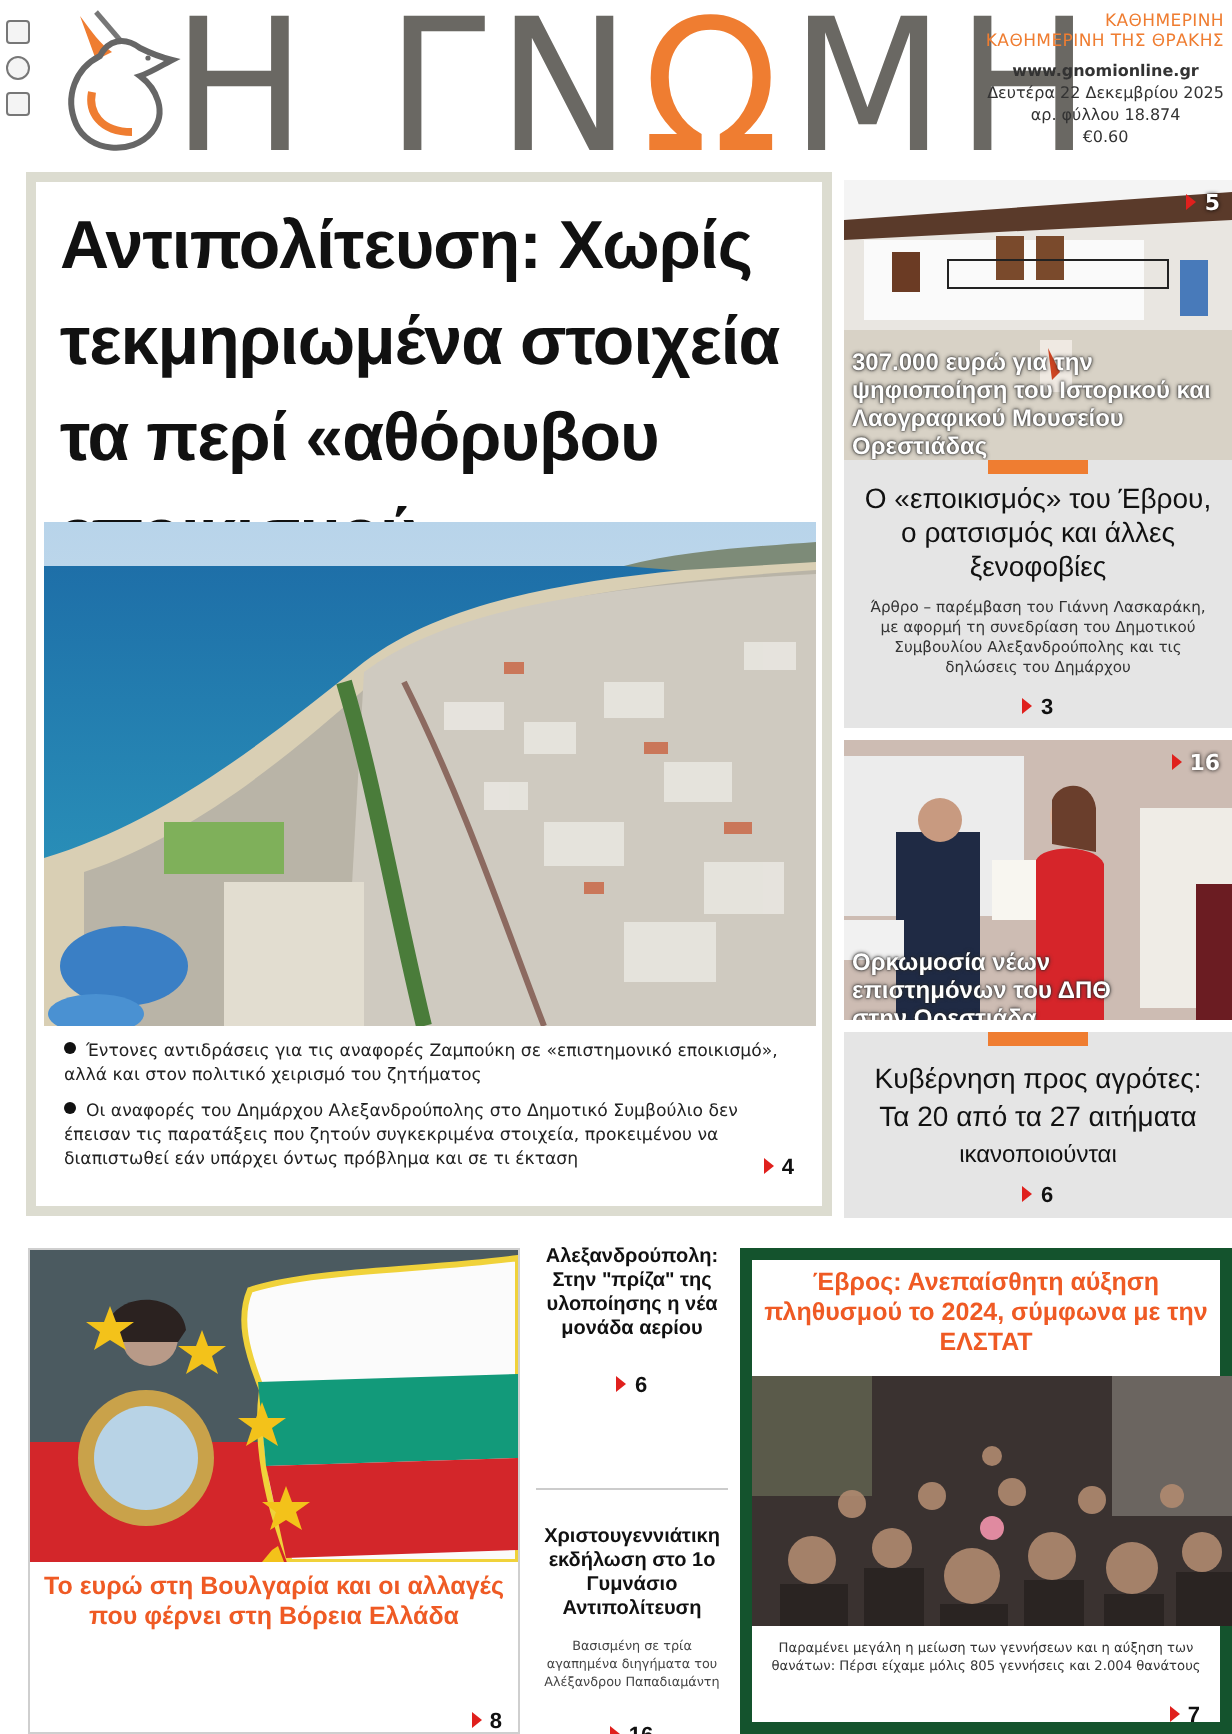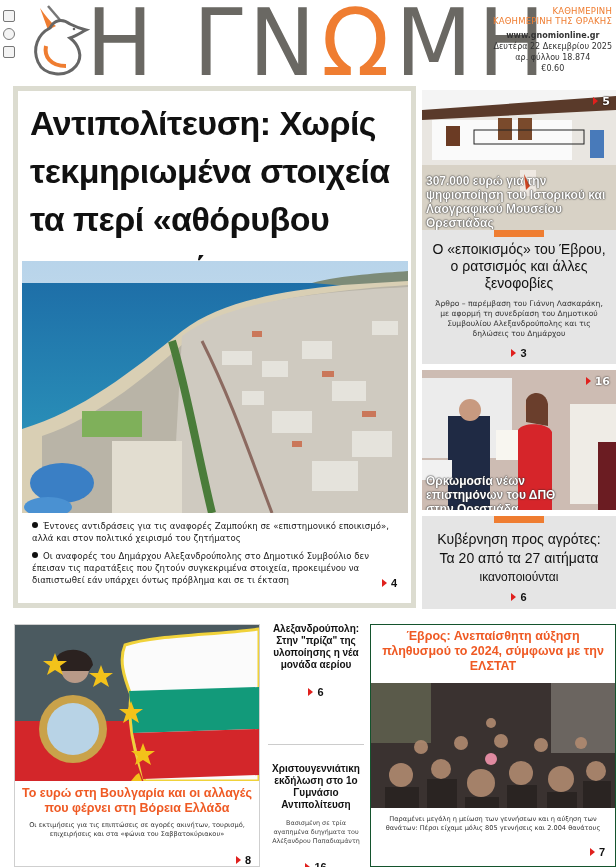--- a/index.html
+++ b/index.html
@@ -54,21 +54,21 @@
 #euro-sub{position:absolute;left:6px;right:6px;top:196px;text-align:center;font-size:6.6px;line-height:9px;color:#333}
 #euro-ref{position:absolute;right:8px;top:224px}
 
 .midcard{position:absolute;left:268px;width:96px;text-align:center;background:#fff}
 .midcard .hd{font-family:"Liberation Sans",sans-serif;font-weight:bold;font-size:10px;line-height:12px;color:#111}
 .midcard .sub{font-size:6.4px;line-height:9px;color:#444;margin-top:8px}
 .midcard .ref{margin-top:10px}
 #gas{top:623px;height:122px;border-bottom:1px solid #ccc}
 #xmas{top:763px;height:104px}
 
-#evros{position:absolute;left:370px;top:624px;width:246px;height:243px;border:1px solid #14532d;background:#fff}
+#evros{position:absolute;left:370px;top:624px;width:246px;height:243px;border:6px solid #14532d;background:#fff}
 #evros-title{position:absolute;left:0;right:0;top:4px;text-align:center;font-family:"Liberation Sans",sans-serif;font-size:12.5px;line-height:15px;color:#ef5a24;font-weight:bold}
 #evros-photo{position:absolute;left:0;top:58px;width:244px;height:125px;overflow:hidden}
 #evros-sub{position:absolute;left:6px;right:6px;top:190px;text-align:center;font-size:6.6px;line-height:9px;color:#333}
 #evros-ref{position:absolute;right:10px;top:216px}
 .ref.c{text-align:center}
 svg{display:block}
 </style>
 </head>
 <body>
 
@@ -225,21 +225,20 @@
         <g fill="#f3c21a">
           <polygon points="40,28 43,36 52,36 45,41 48,50 40,45 32,50 35,41 28,36 37,36"></polygon>
           <polygon points="86,40 89,48 98,48 91,53 94,62 86,57 78,62 81,53 74,48 83,48"></polygon>
           <polygon points="116,76 119,84 128,84 121,89 124,98 116,93 108,98 111,89 104,84 113,84"></polygon>
           <polygon points="128,118 131,126 140,126 133,131 136,140 128,135 120,140 123,131 116,126 125,126"></polygon>
           <polygon points="124,148 127,156 116,156 121,150"></polygon>
         </g>
       </svg>
     </div>
     <div id="euro-title">Το ευρώ στη Βουλγαρία και οι αλλαγές που φέρνει στη Βόρεια Ελλάδα</div>
-    <div id="euro-sub">Οι εκτιμήσεις για τις επιπτώσεις σε αγορές ακινήτων, τουρισμό, επιχειρήσεις και στα «φώνια του Σαββατοκύριακου»</div>
     <div id="euro-ref"><span class="tri"></span><span class="pageref">8</span></div>
   </div>
 
   <div id="gas" class="midcard">
     <div class="hd">Αλεξανδρούπολη: Στην "πρίζα" της υλοποίησης η νέα μονάδα αερίου</div>
     <div class="ref"><span class="tri"></span><span class="pageref">6</span></div>
   </div>
   <div id="xmas" class="midcard">
     <div class="hd">Χριστουγεννιάτικη εκδήλωση στο 1ο Γυμνάσιο Αντιπολίτευση</div>
     <div class="sub">Βασισμένη σε τρία αγαπημένα διηγήματα του Αλέξανδρου Παπαδιαμάντη</div>

